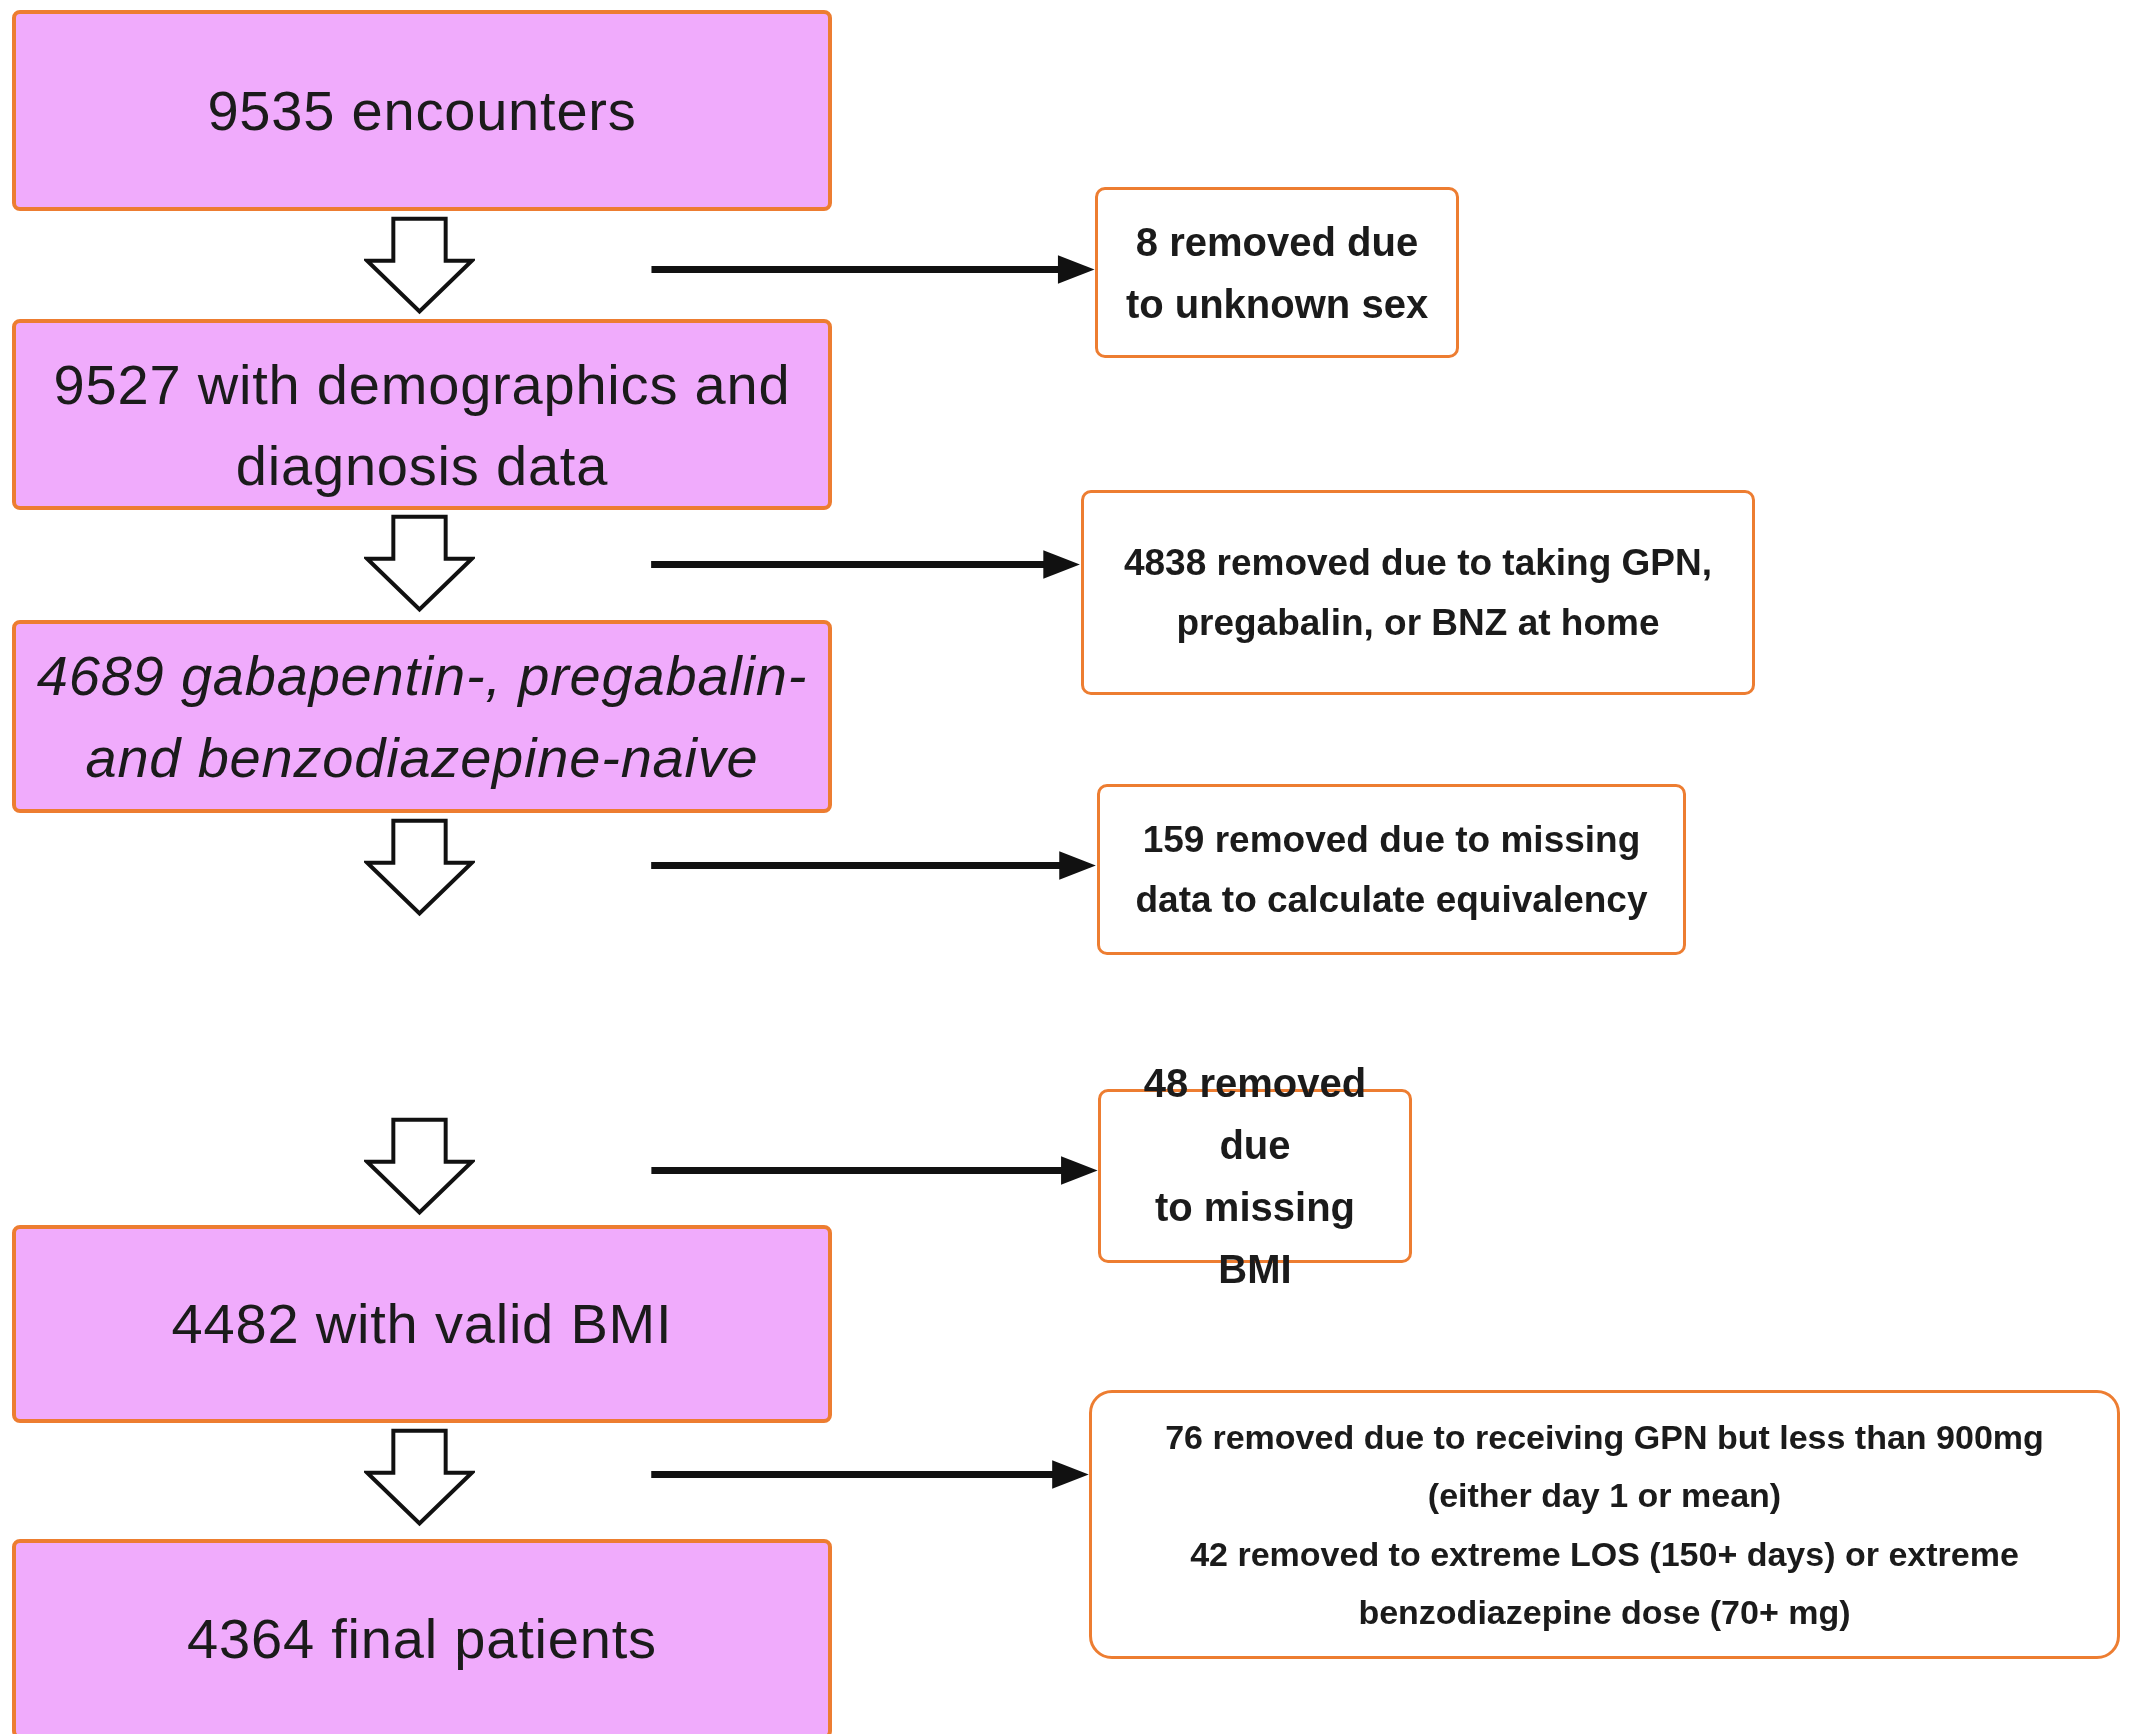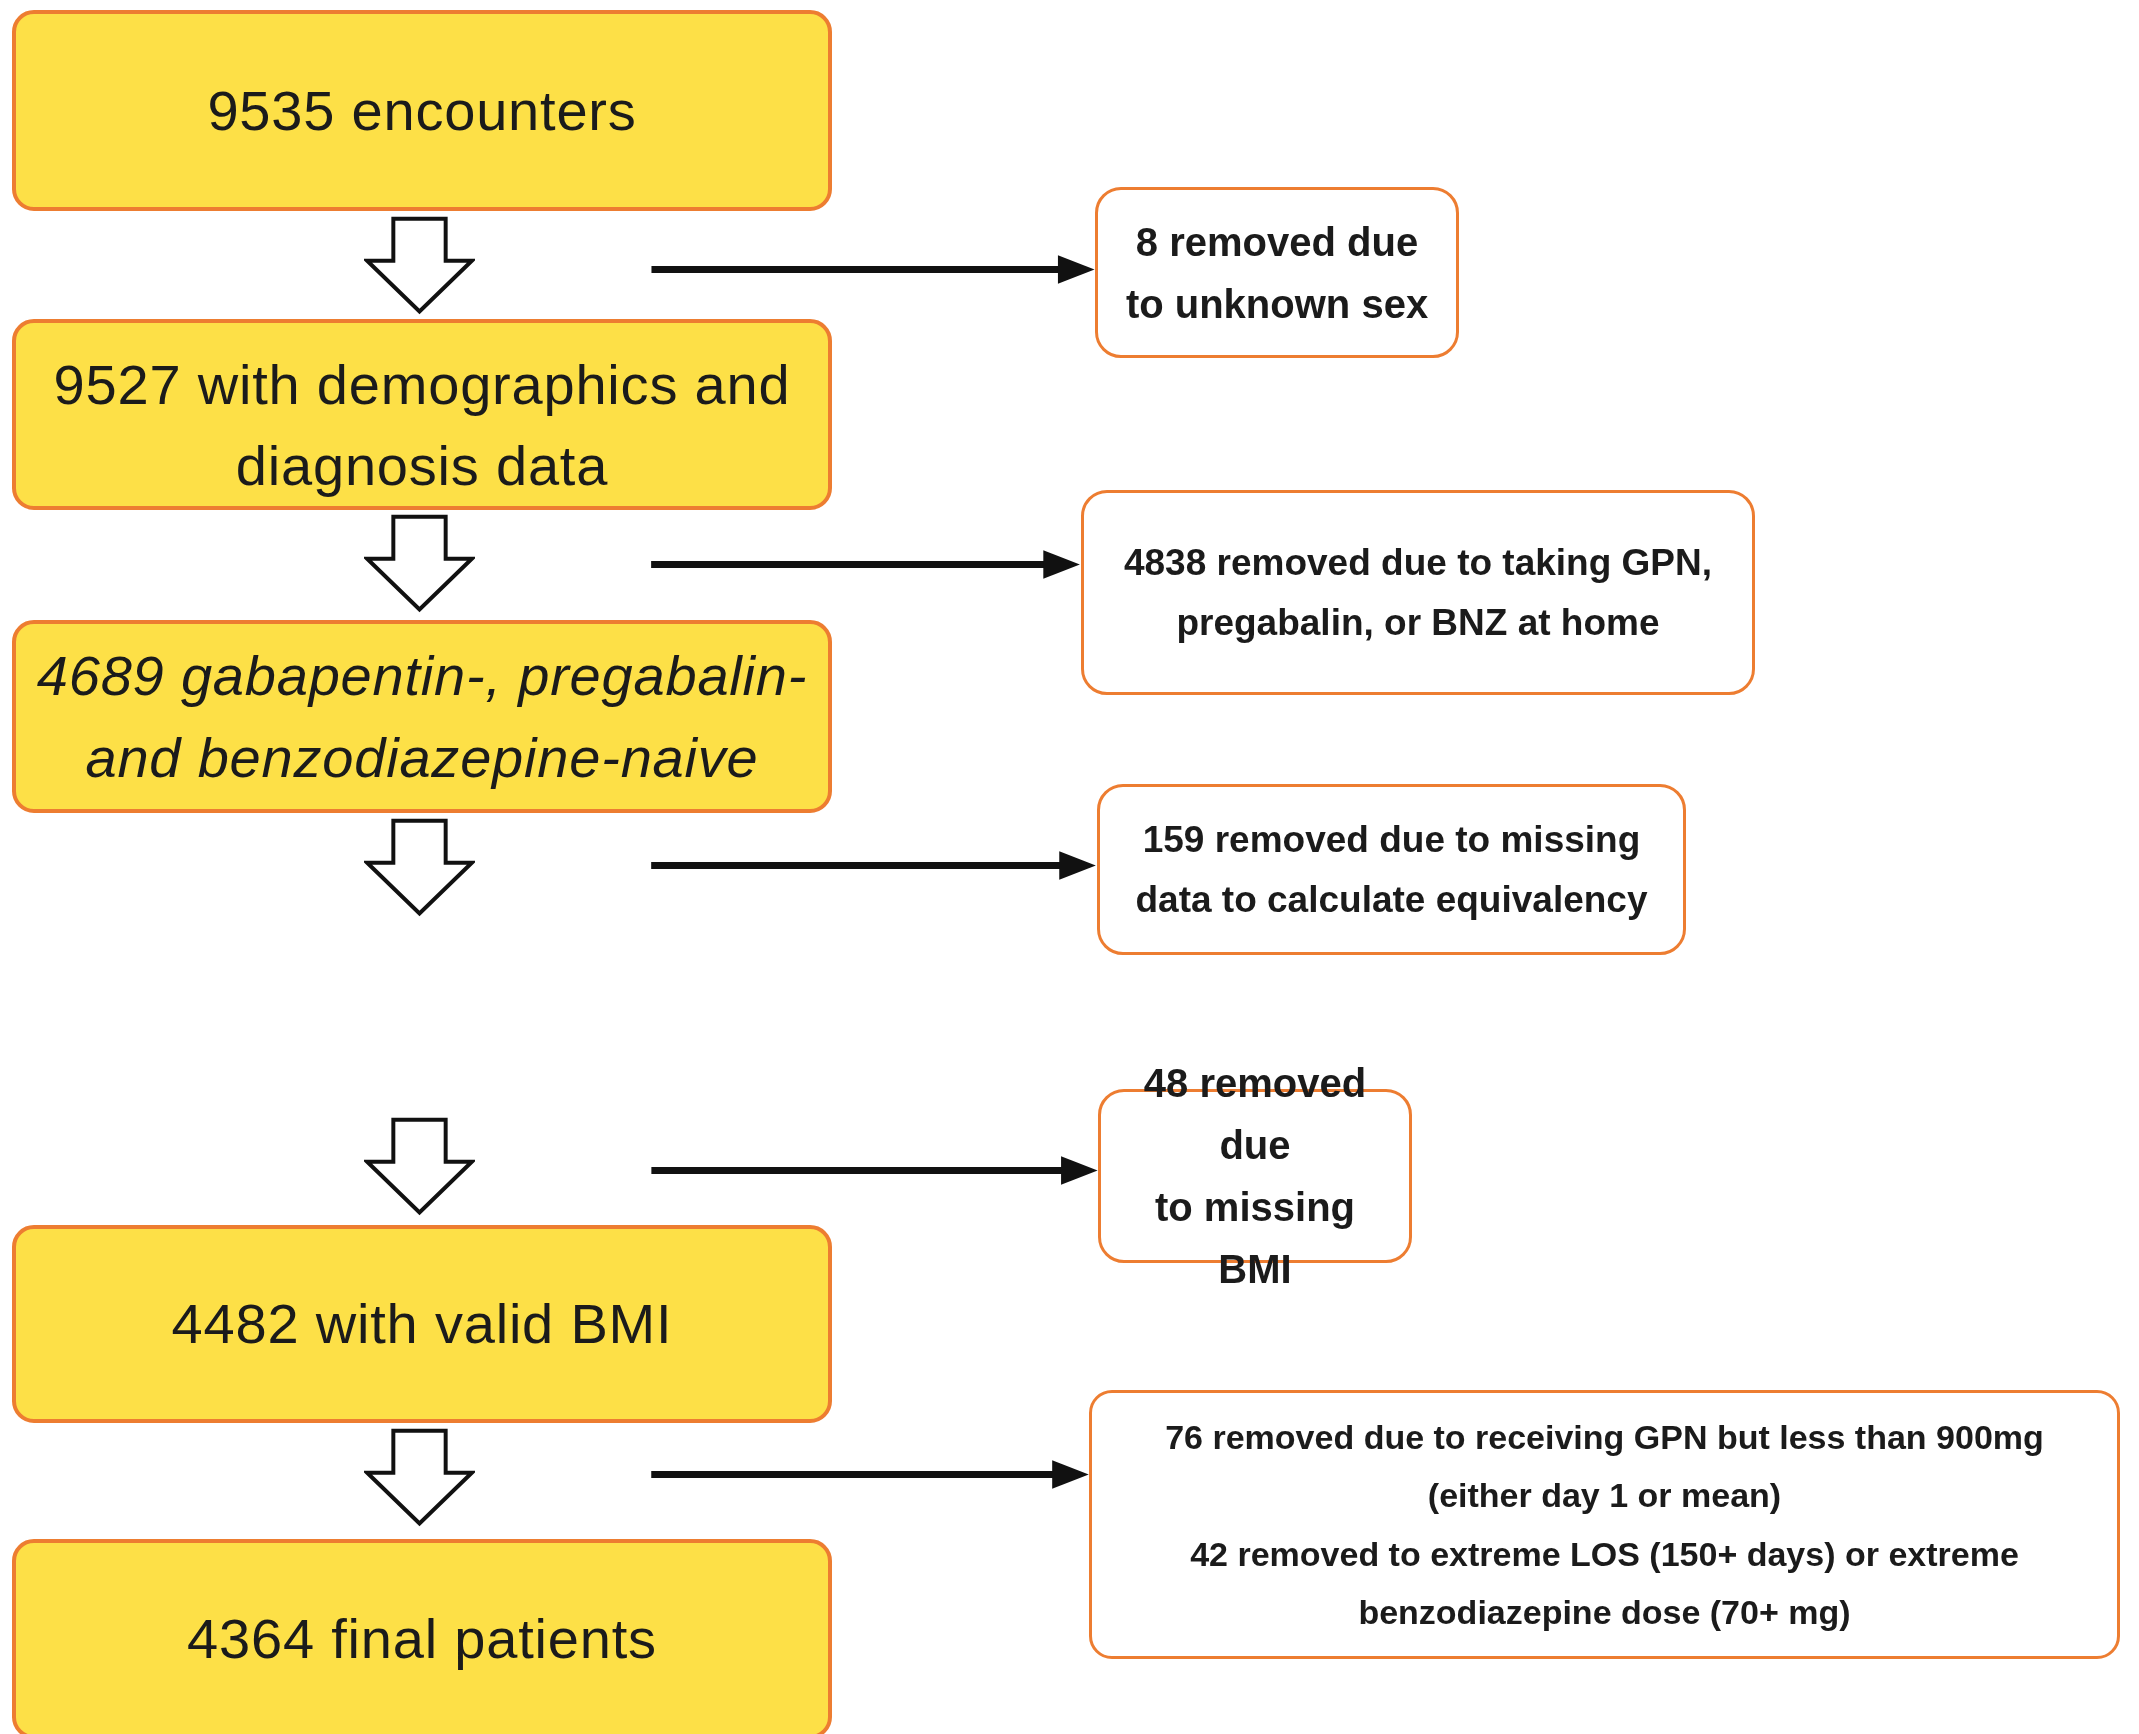--- a/index.html
+++ b/index.html
@@ -11,39 +11,39 @@
     font-family: "Liberation Sans", sans-serif;
     color: #1b1b1b;
     overflow: hidden;
   }
   
   .fbox {
     position: absolute;
     left: 12px;
     width: 820px;
     border: 4px solid #ED7D31;
-    border-radius: 22px;
-    background: #fde047;
+    border-radius: 8px;
+    background: #f0abfc;
     box-sizing: border-box;
     display: flex;
     align-items: center;
     justify-content: center;
   }
   .fbox .txt {
     font-size: 56px;
     line-height: 1.45;
     text-align: center;
     white-space: pre-line;
     letter-spacing: 0.8px;
   }
   
   .ebox {
     position: absolute;
     border: 3.2px solid #ED7D31;
-    border-radius: 26px;
+    border-radius: 10px;
     background: #ffffff;
     box-sizing: border-box;
     display: flex;
     align-items: center;
     justify-content: center;
     padding: 8px 19px;
   }
   .ebox .txt {
     font-weight: bold;
     text-align: center;

